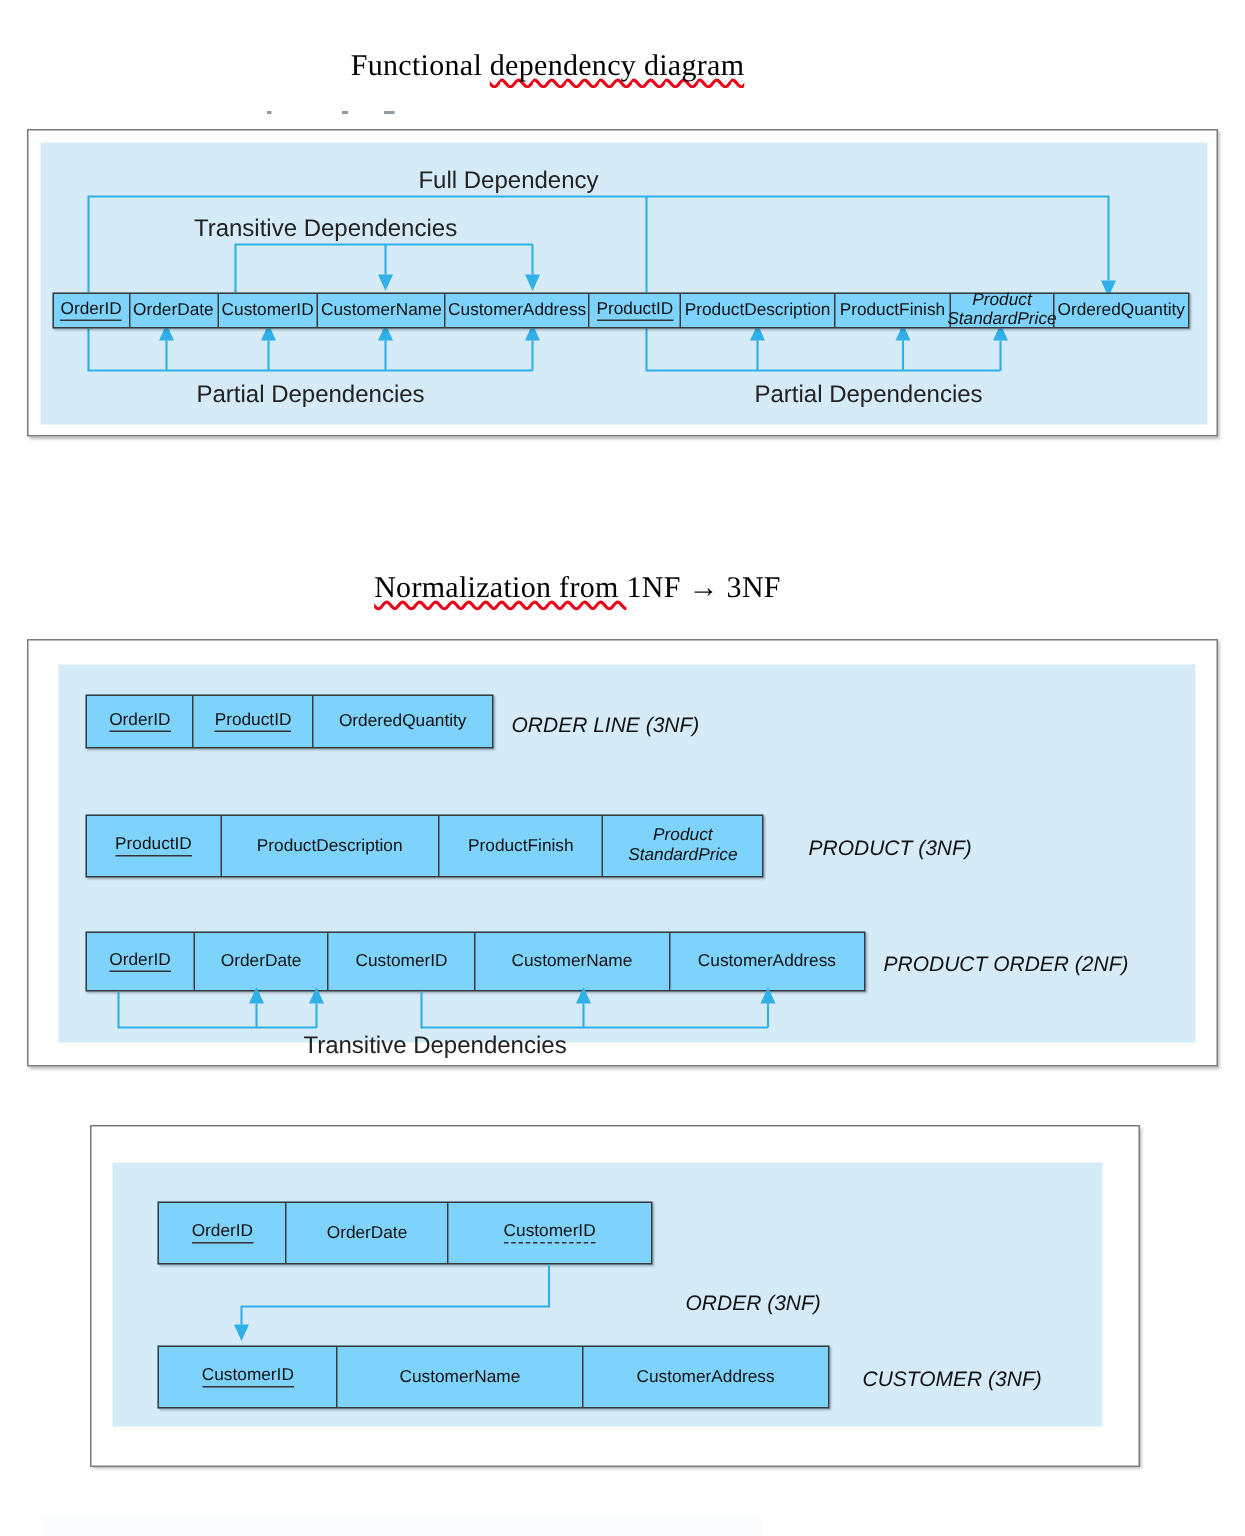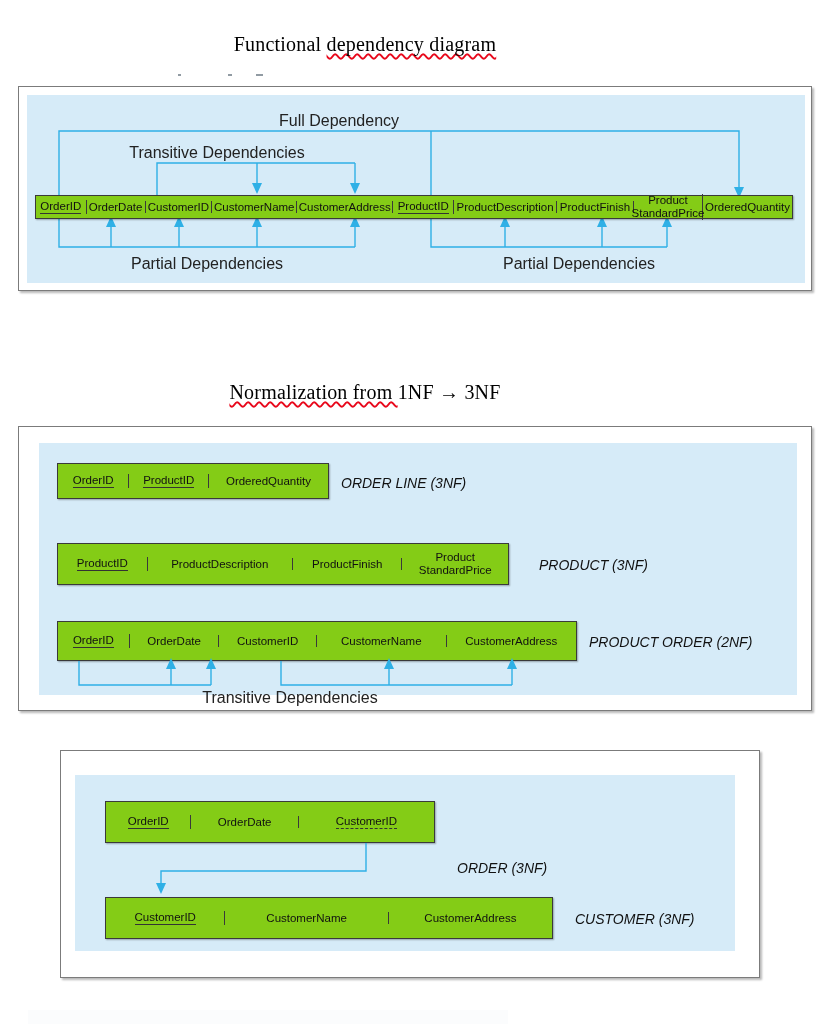--- a/index.html
+++ b/index.html
@@ -26,32 +26,32 @@
   
   .figure{
     position:absolute;background:#ffffff;
     border:1px solid #7b7b7b;
     box-shadow:1.5px 1.5px 2px rgba(0,0,0,.28);
     box-sizing:border-box;
   }
   .tint{position:absolute;background:#d6ebf8;}
 
   
-  .rel{position:absolute;display:flex;background:#84cc16;
+  .rel{position:absolute;display:flex;background:#7dd3fc;
        border:1px solid #3a3a3a;box-sizing:border-box;
-       box-shadow:1px 1px 1.5px rgba(0,0,0,.30);align-items:center;}
+       box-shadow:1px 1px 1.5px rgba(0,0,0,.30);}
   .rel .cell{
     display:flex;align-items:center;justify-content:center;
     text-align:center;box-sizing:border-box;
     border-right:1px solid #3a3a3a;
     font-size:11.5px;color:#111;line-height:1.12;
     padding:0 2px;white-space:nowrap;
   }
   .rel .cell:last-child{border-right:none;}
-  .rel .cell.wrap{white-space:normal;}
+  .rel .cell.wrap{white-space:normal;font-style:italic;}
   .rel .cell span.pk{border-bottom:1px solid #333;padding-bottom:1px;}
   .rel .cell span.fk{border-bottom:1px dashed #333;padding-bottom:1px;}
 
   
   .conn-label{
     position:absolute;font-size:16px;color:#222;
     white-space:nowrap;text-align:center;
   }
   .tbl-label{
     position:absolute;font-size:14px;color:#111;white-space:nowrap;font-style:italic;
@@ -146,21 +146,21 @@
       </div>
       <div class="cell wrap" style="width:69px;">
         <span>Product StandardPrice</span>
       </div>
       <div class="cell" style="width:90px;">
         <span>OrderedQuantity</span>
       </div>
     </div>
   </div>
 
-  <div class="title" style="top:381px;">
+  <div class="title" style="top:381px;margin-left:20px;">
     <span class="spell">Normalization from </span><span>1NF → 3NF</span>
   </div>
 
   <div class="figure" style="left:18px;top:426px;width:794px;height:285px;">
     <div class="tint" style="left:20px;top:16px;width:758px;height:252px;"></div>
 
     <div class="rel" style="left:38px;top:36px;width:272px;height:36px;">
       <div class="cell" style="width:72px;">
         <span class="pk">OrderID</span>
       </div>

